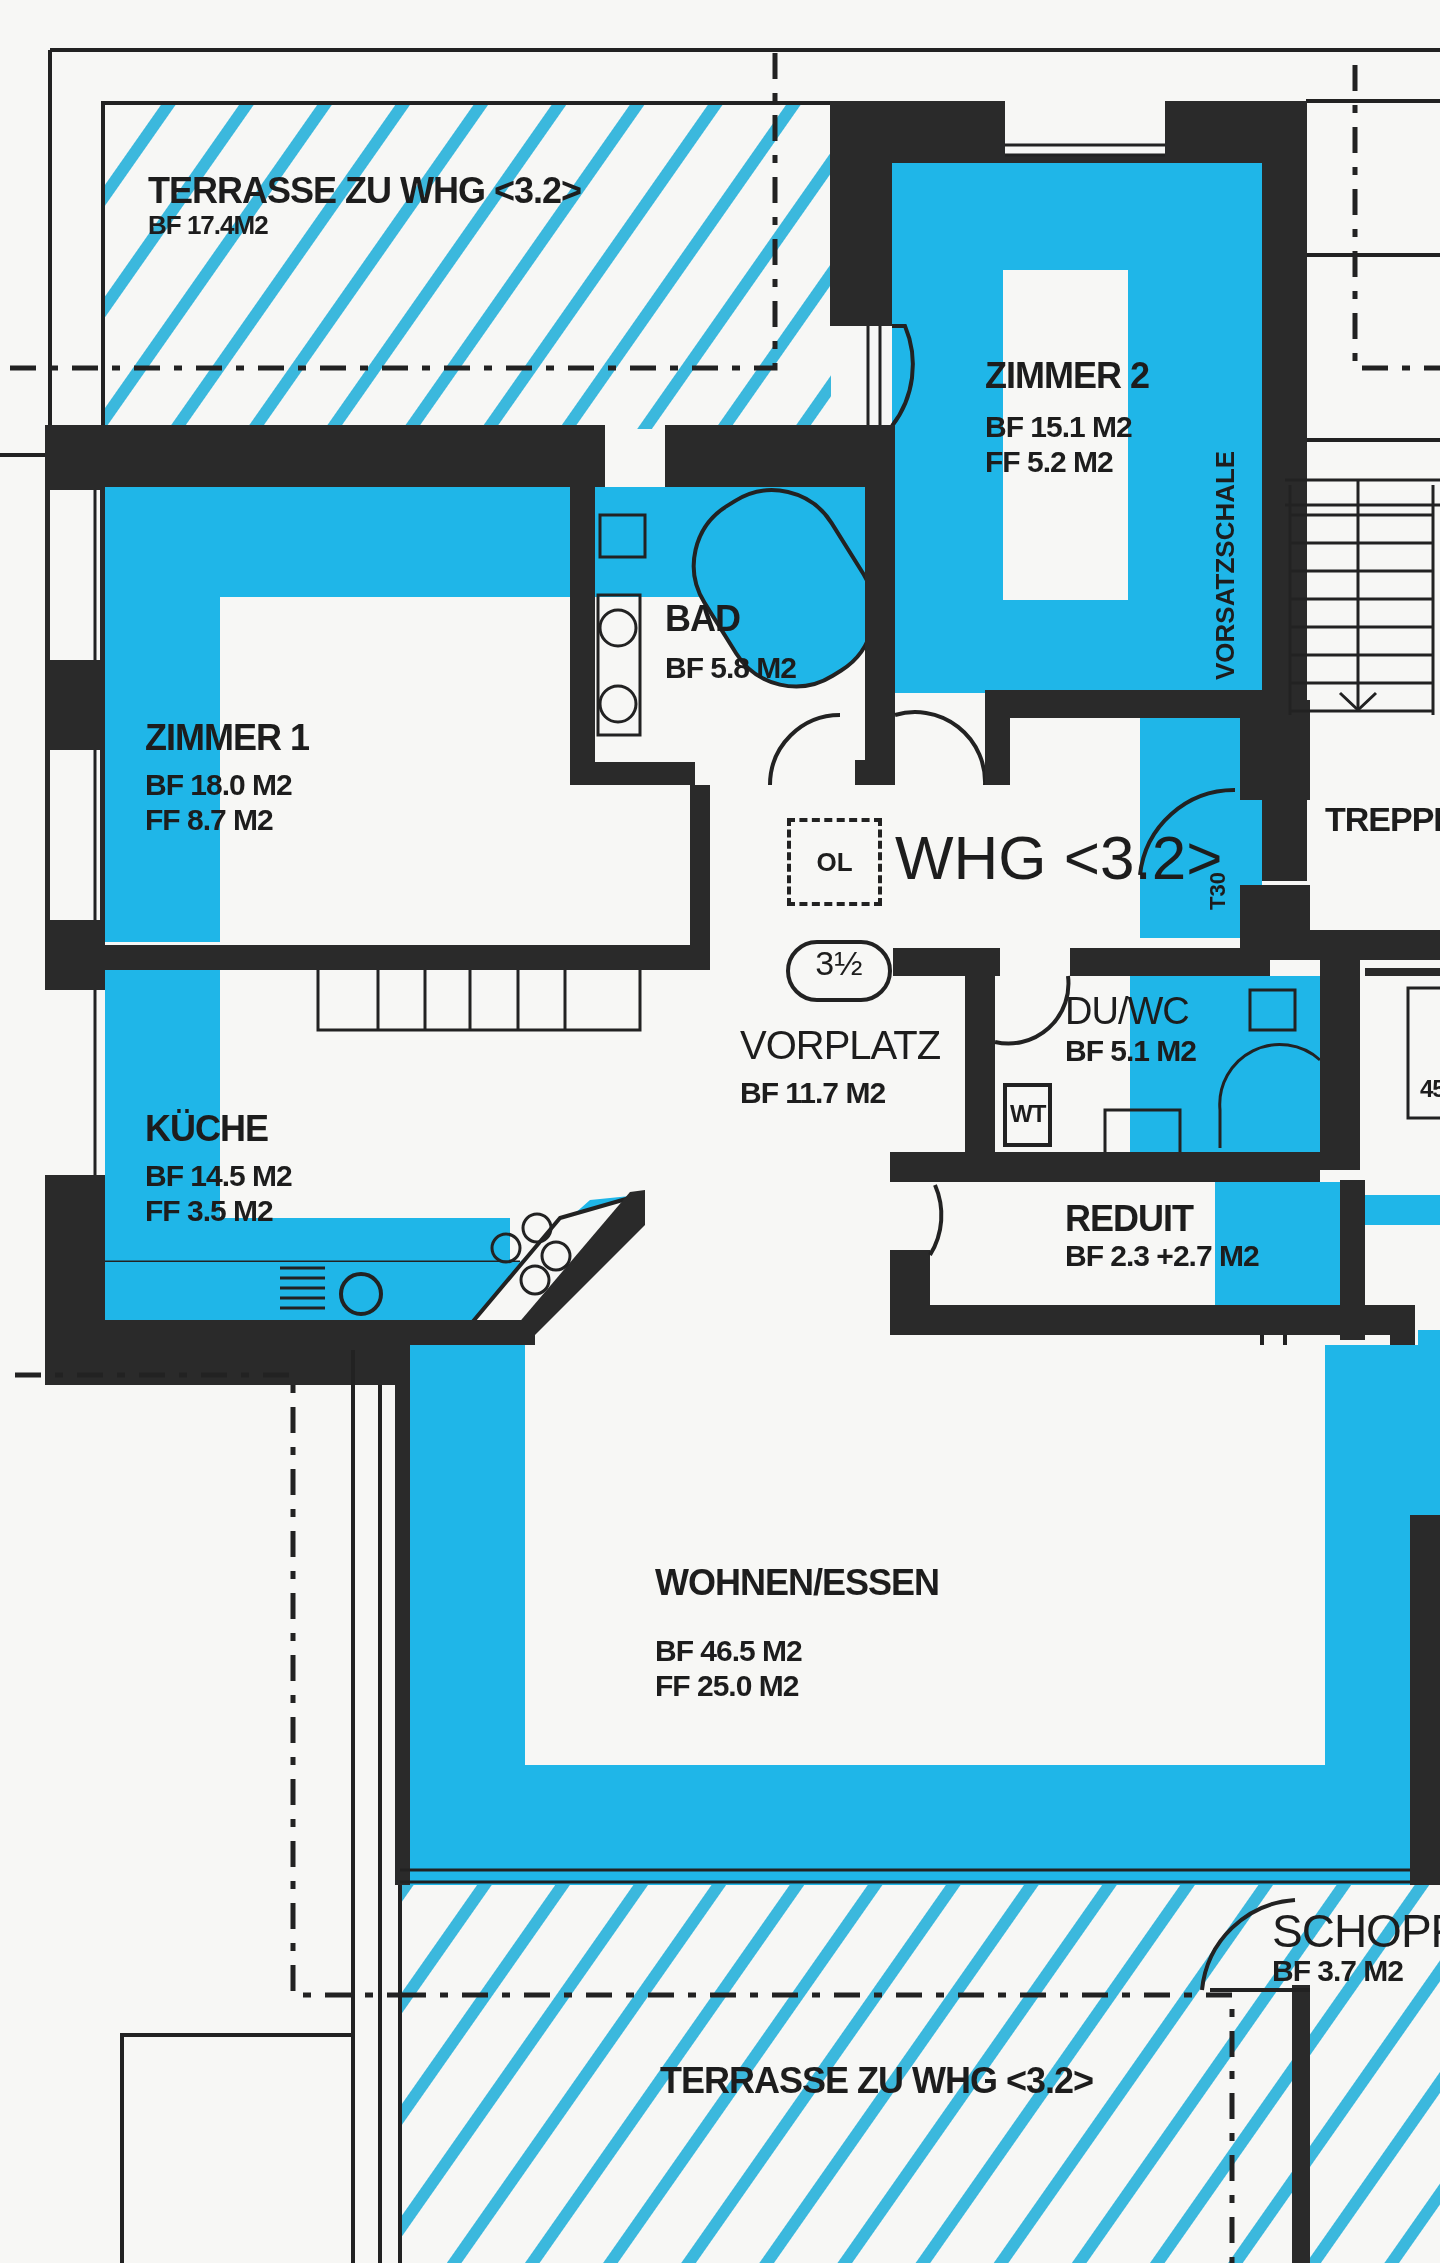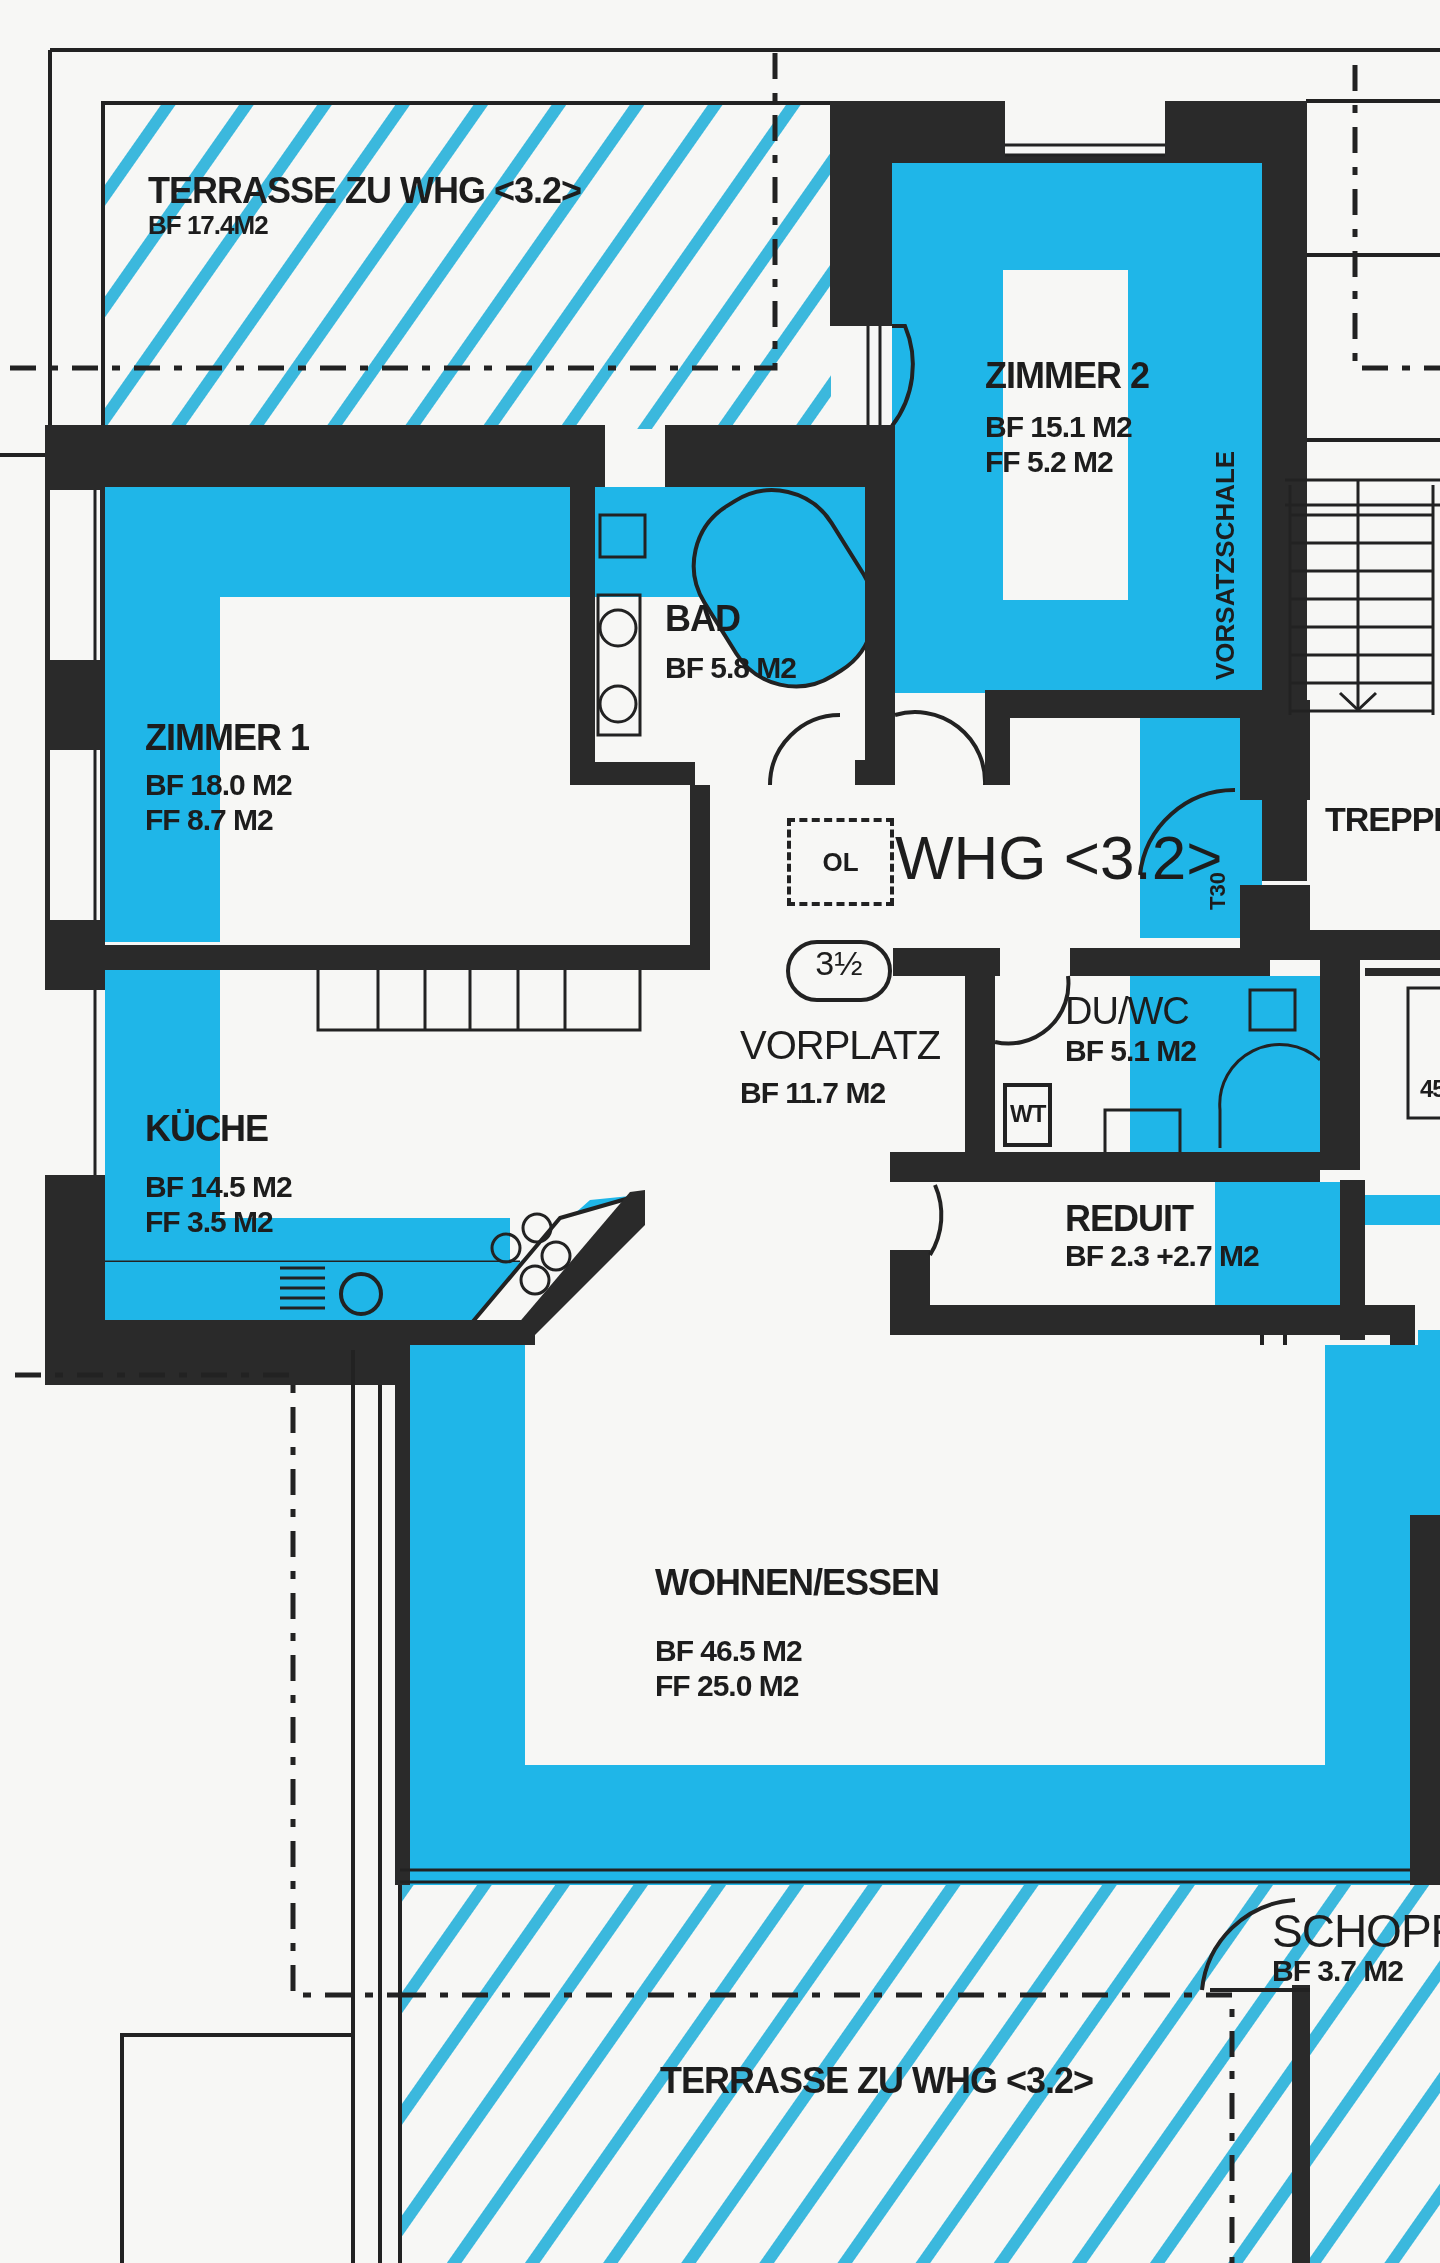--- a/index.html
+++ b/index.html
@@ -239,21 +239,21 @@
   <span class="val">FF 8.7 M2</span>
 </div>
 
 <div class="lbl" style="left:665px;top:598px;">
   <span class="name">BAD</span>
   <span class="val" style="margin-top:12px">BF 5.8 M2</span>
 </div>
 
 <div class="lbl" style="left:145px;top:1108px;">
   <span class="name">KÜCHE</span>
-  <span class="val" style="margin-top:21px">BF 14.5 M2</span>
+  <span class="val" style="margin-top:10px">BF 14.5 M2</span>
   <span class="val">FF 3.5 M2</span>
 </div>
 
 <div class="lbl" style="left:740px;top:1022px;font-weight:normal;">
   <span class="name" style="font-weight:normal;font-size:40px">VORPLATZ</span>
   <span class="val" style="margin-top:8px;font-weight:bold">BF 11.7 M2</span>
 </div>
 
 <div class="lbl" style="left:1065px;top:990px;">
   <span class="name" style="font-weight:normal;font-size:38px">DU/WC</span>
@@ -273,21 +273,21 @@
 
 <div class="lbl" style="left:660px;top:2060px;">
   <span class="name">TERRASSE ZU WHG &lt;3.2&gt;</span>
 </div>
 
 <div class="lbl" style="left:1272px;top:1905px;">
   <span class="name" style="font-weight:normal;font-size:46px">SCHOPF</span>
   <span class="val" style="margin-top:-4px">BF 3.7 M2</span>
 </div>
 
-<div style="position:absolute;left:787px;top:818px;width:107px;height:88px;border:4px dashed #222;box-sizing:border-box;display:flex;align-items:center;justify-content:center;font-size:26px;font-weight:bold;color:#1d1d1d;">
+<div style="position:absolute;left:787px;top:818px;width:95px;height:88px;border:4px dashed #222;box-sizing:border-box;display:flex;align-items:center;justify-content:center;font-size:26px;font-weight:bold;color:#1d1d1d;">
   <span>OL</span>
 </div>
 <div class="lbl big" style="left:895px;top:822px;">WHG &lt;3.2&gt;</div>
 
 <div style="position:absolute;left:786px;top:940px;width:106px;height:62px;border:4px solid #222;border-radius:32px;box-sizing:border-box;display:flex;align-items:flex-start;justify-content:center;font-size:34px;color:#1d1d1d;">
   <span>3½</span>
 </div>
 
 <div class="vtext" style="left:1210px;top:680px;">VORSATZSCHALE</div>
 

